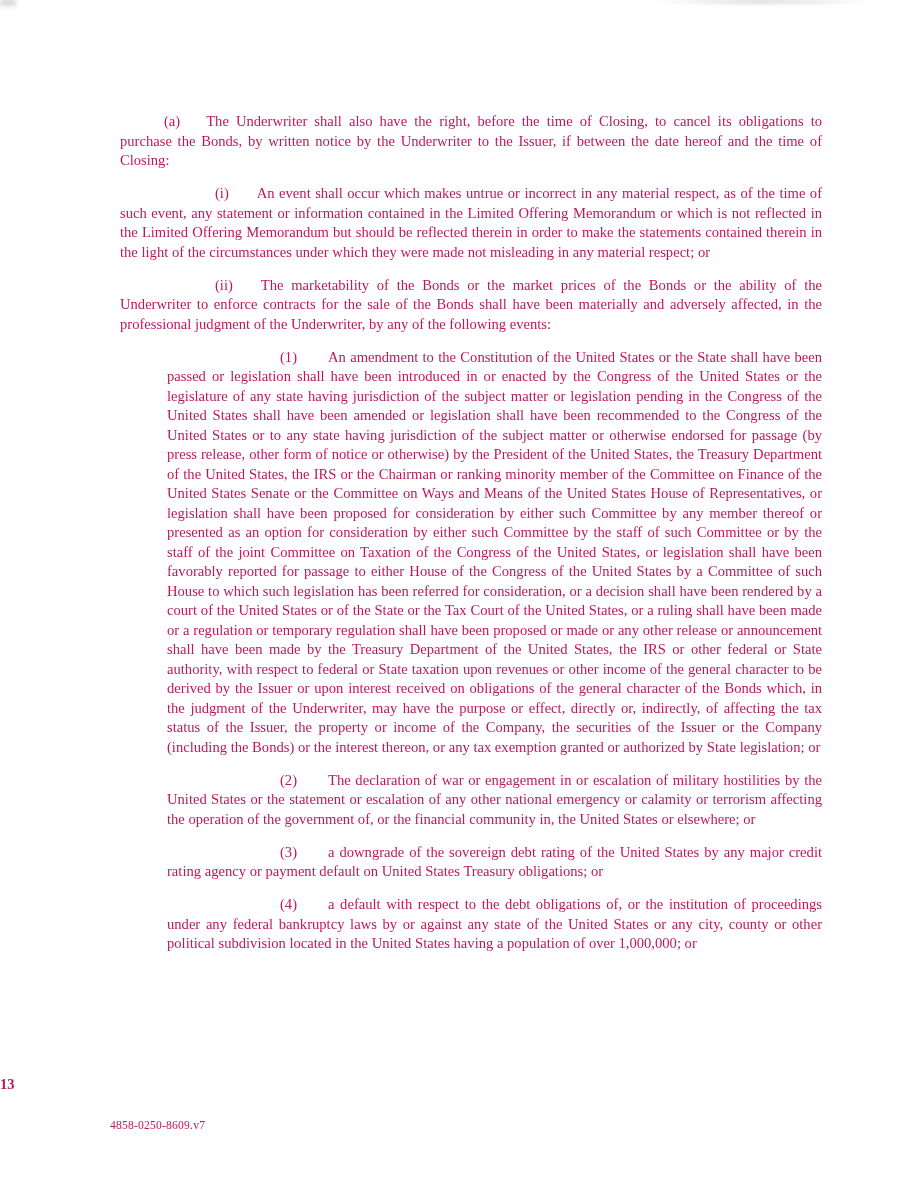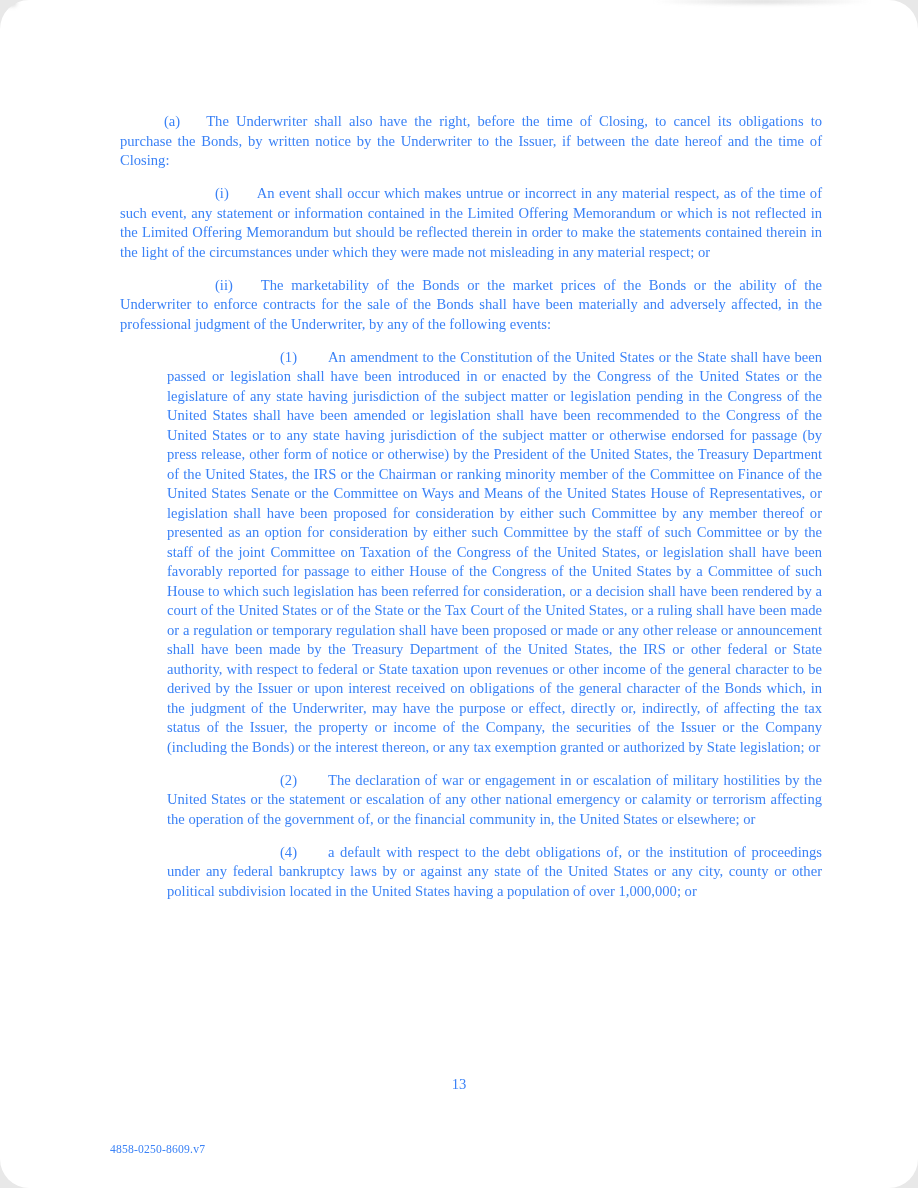--- a/index.html
+++ b/index.html
@@ -5,22 +5,21 @@
 <style>
   html, body { margin: 0; padding: 0; background: #e8e8e8; }
   .sheet {
     position: relative;
     width: 918px;
     height: 1188px;
     margin: 0 auto;
     background: #ffffff;
     overflow: hidden;
     font-family: "Liberation Serif", "DejaVu Serif", serif;
-    color: #3b82f6;
-    border-radius: 29px;
+    color: #be185d;
   }
   .scan-artifact { position: absolute; pointer-events: none; }
   .scan-artifact.tr {
     right: 46px; top: -3px; width: 220px; height: 9px;
     background: radial-gradient(ellipse at center, rgba(130,130,130,0.28), rgba(255,255,255,0) 72%);
     filter: blur(1.5px);
   }
   .scan-artifact.tl {
     left: 0; top: -1px; width: 16px; height: 7px;
     background: rgba(110,110,110,0.28);
@@ -42,30 +41,30 @@
   p.lvl-i   { text-indent: 95px; }
   p.lvl-num { padding-left: 47px; text-indent: 113px; }
   .tab { display: inline-block; height: 1px; }
   .tab-a   { width: 26px; }
   .tab-i   { width: 28px; }
   .tab-num { width: 31px; }
   .page-number {
     position: absolute;
     left: 0; right: 0;
     top: 1076px;
-    text-align: center;
+    text-align: left;
     font-size: 14.6px;
+    font-weight: bold;
   }
   .footer-id {
     position: absolute;
     left: 110px;
     top: 1119px;
     font-size: 11.6px;
     letter-spacing: 0.2px;
-    margin-top: 24px;
   }
 </style>
 </head>
 <body>
 
 <div class="sheet">
   <div class="scan-artifact tr"></div>
   <div class="scan-artifact tl"></div>
 
   <div class="content">
@@ -73,20 +72,21 @@
     <p class="para lvl-a"><span>(a)</span><span class="tab tab-a"></span><span>The Underwriter shall also have the right, before the time of Closing, to cancel its obligations to purchase the Bonds, by written notice by the Underwriter to the Issuer, if between the date hereof and the time of Closing:</span></p>
 
     <p class="para lvl-i"><span>(i)</span><span class="tab tab-i"></span><span>An event shall occur which makes untrue or incorrect in any material respect, as of the time of such event, any statement or information contained in the Limited Offering Memorandum or which is not reflected in the Limited Offering Memorandum but should be reflected therein in order to make the statements contained therein in the light of the circumstances under which they were made not misleading in any material respect; or</span></p>
 
     <p class="para lvl-i"><span>(ii)</span><span class="tab tab-i"></span><span>The marketability of the Bonds or the market prices of the Bonds or the ability of the Underwriter to enforce contracts for the sale of the Bonds shall have been materially and adversely affected, in the professional judgment of the Underwriter, by any of the following events:</span></p>
 
     <p class="para lvl-num"><span>(1)</span><span class="tab tab-num"></span><span>An amendment to the Constitution of the United States or the State shall have been passed or legislation shall have been introduced in or enacted by the Congress of the United States or the legislature of any state having jurisdiction of the subject matter or legislation pending in the Congress of the United States shall have been amended or legislation shall have been recommended to the Congress of the United States or to any state having jurisdiction of the subject matter or otherwise endorsed for passage (by press release, other form of notice or otherwise) by the President of the United States, the Treasury Department of the United States, the IRS or the Chairman or ranking minority member of the Committee on Finance of the United States Senate or the Committee on Ways and Means of the United States House of Representatives, or legislation shall have been proposed for consideration by either such Committee by any member thereof or presented as an option for consideration by either such Committee by the staff of such Committee or by the staff of the joint Committee on Taxation of the Congress of the United States, or legislation shall have been favorably reported for passage to either House of the Congress of the United States by a Committee of such House to which such legislation has been referred for consideration, or a decision shall have been rendered by a court of the United States or of the State or the Tax Court of the United States, or a ruling shall have been made or a regulation or temporary regulation shall have been proposed or made or any other release or announcement shall have been made by the Treasury Department of the United States, the IRS or other federal or State authority, with respect to federal or State taxation upon revenues or other income of the general character to be derived by the Issuer or upon interest received on obligations of the general character of the Bonds which, in the judgment of the Underwriter, may have the purpose or effect, directly or, indirectly, of affecting the tax status of the Issuer, the property or income of the Company, the securities of the Issuer or the Company (including the Bonds) or the interest thereon, or any tax exemption granted or authorized by State legislation; or</span></p>
 
     <p class="para lvl-num"><span>(2)</span><span class="tab tab-num"></span><span>The declaration of war or engagement in or escalation of military hostilities by the United States or the statement or escalation of any other national emergency or calamity or terrorism affecting the operation of the government of, or the financial community in, the United States or elsewhere; or</span></p>
 
+    <p class="para lvl-num"><span>(3)</span><span class="tab tab-num"></span><span>a downgrade of the sovereign debt rating of the United States by any major credit rating agency or payment default on United States Treasury obligations; or</span></p>
 
     <p class="para lvl-num"><span>(4)</span><span class="tab tab-num"></span><span>a default with respect to the debt obligations of, or the institution of proceedings under any federal bankruptcy laws by or against any state of the United States or any city, county or other political subdivision located in the United States having a population of over 1,000,000; or</span></p>
 
   </div>
 
   <div class="page-number">13</div>
   <div class="footer-id">4858-0250-8609.v7</div>
 </div>
 
 </body></html>

